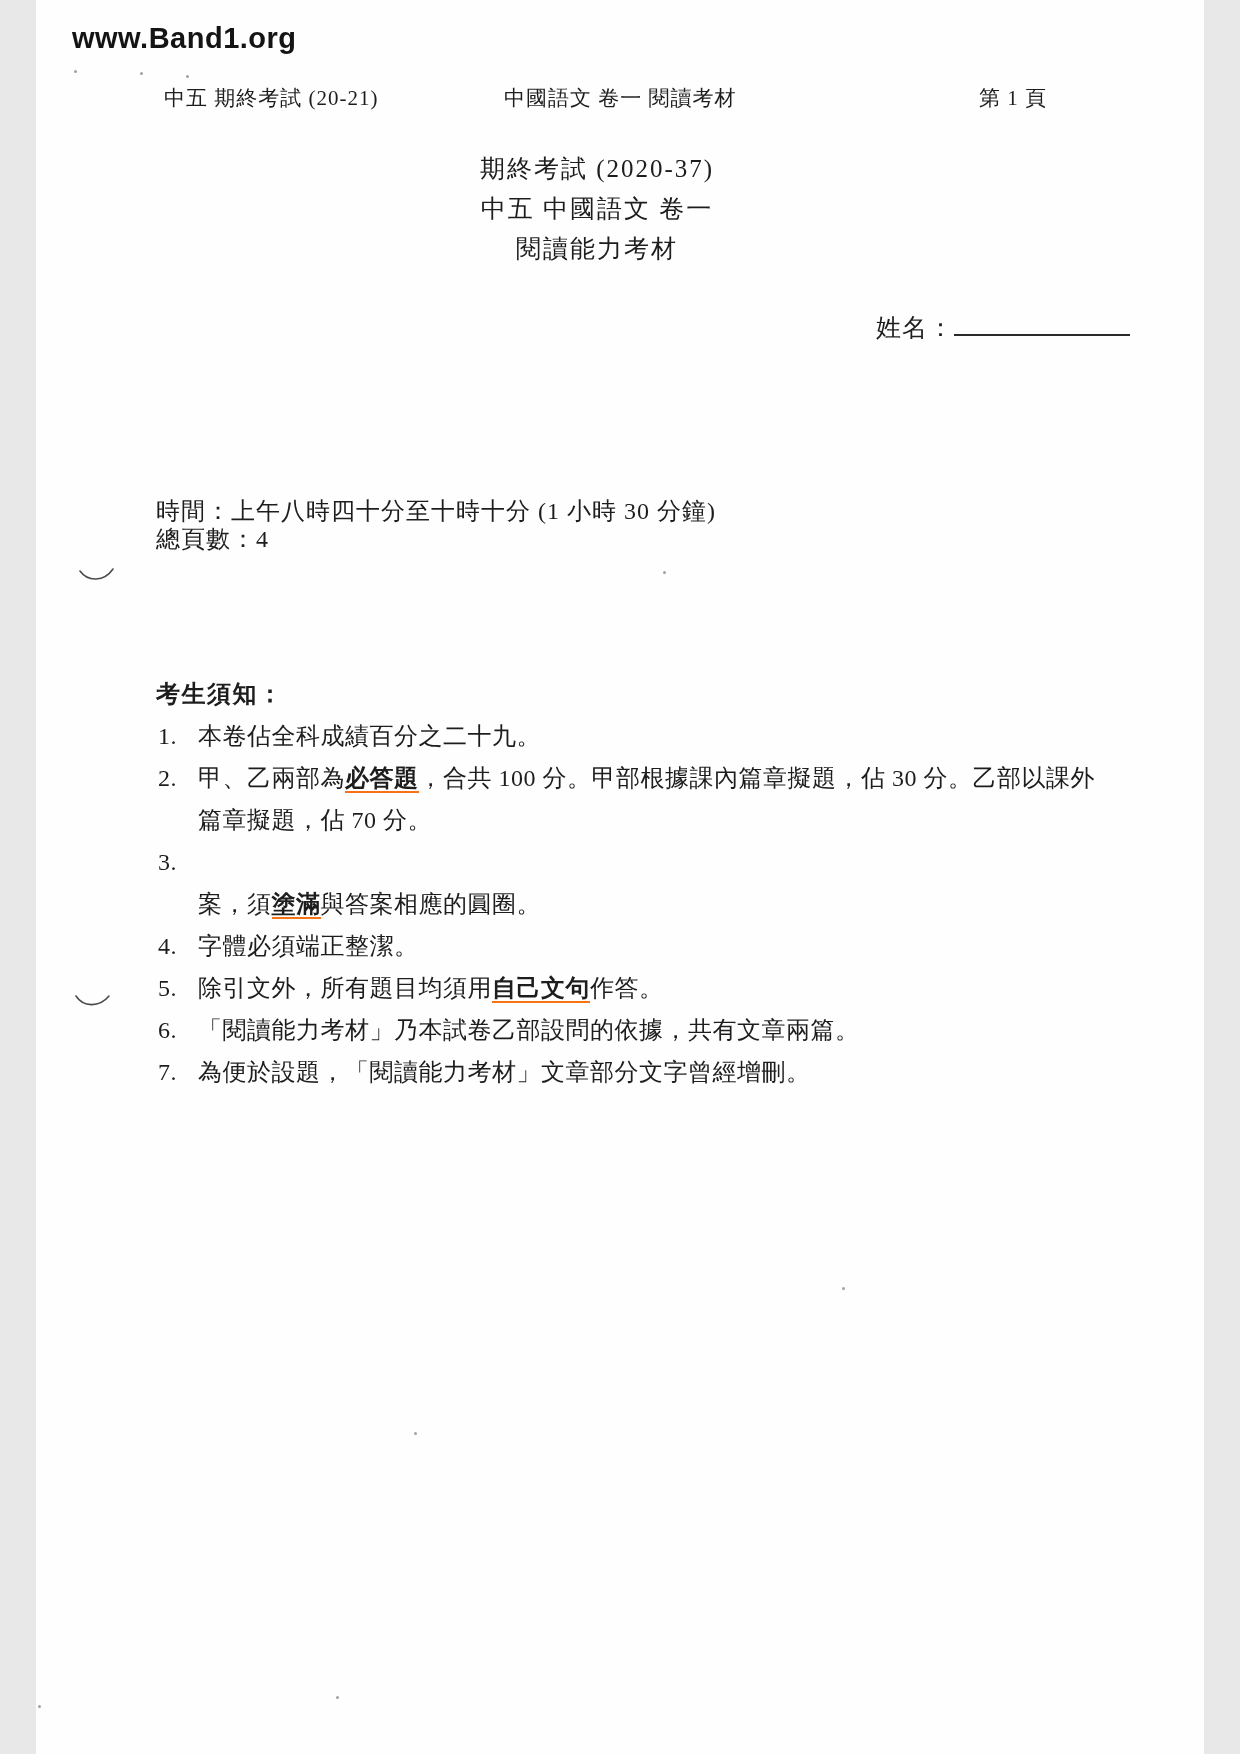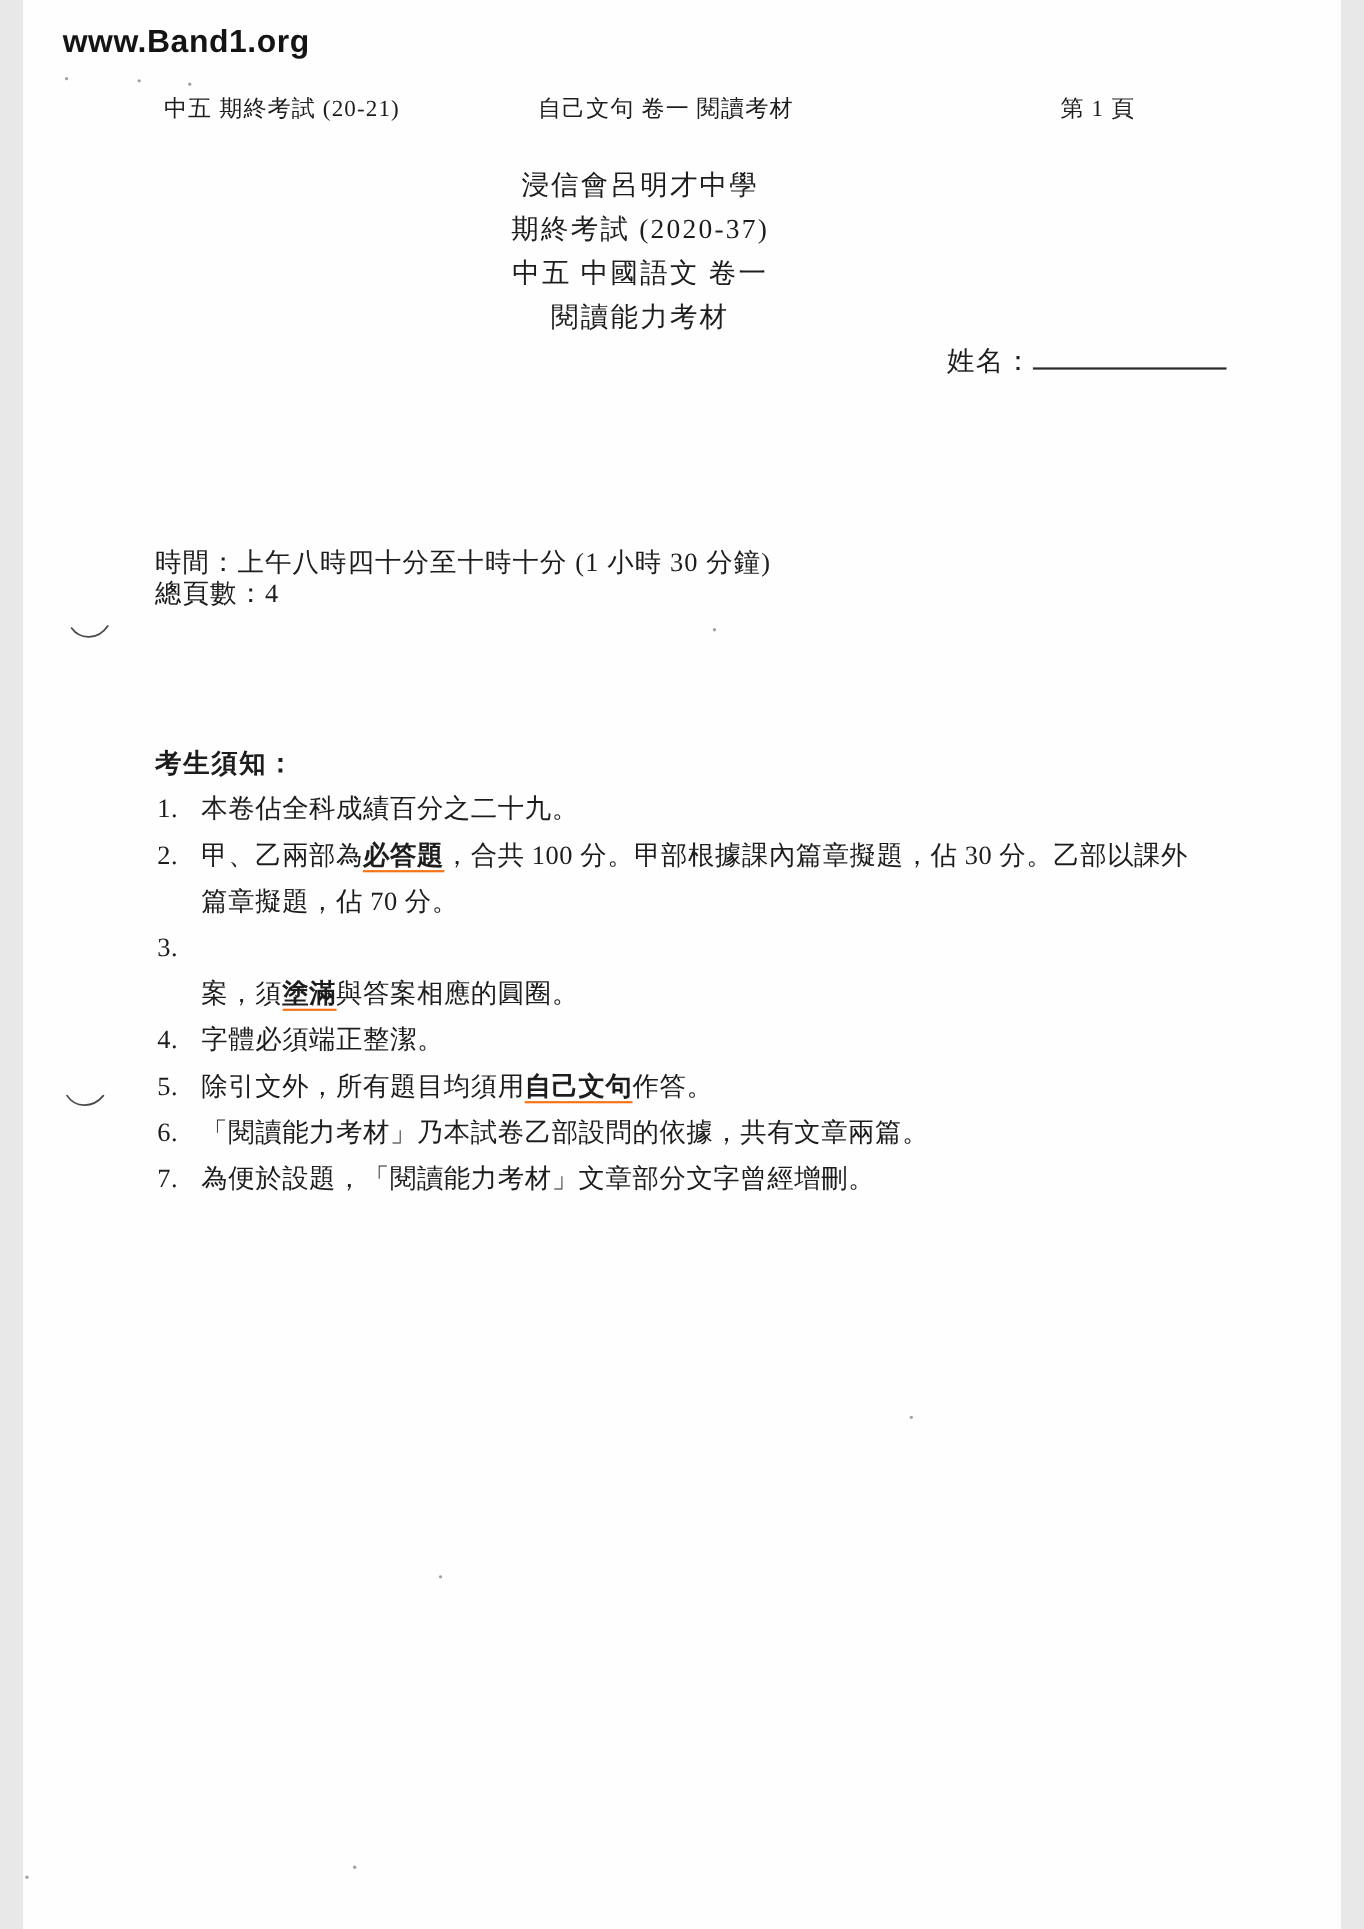--- a/index.html
+++ b/index.html
@@ -5,21 +5,20 @@
   html, body { margin: 0; padding: 0; background: #e8e8e8; }
   .page {
     position: relative;
     width: 1168px;
     height: 1754px;
     margin: 0 auto;
     background: #fefefe;
     overflow: hidden;
     font-family: "Liberation Serif", "DejaVu Serif", serif;
     color: #1d1d1d;
-    padding-left: 30px;
   }
 
   .watermark {
     position: absolute;
     left: 36px;
     top: 22px;
     font-family: "Liberation Sans", "DejaVu Sans", sans-serif;
     font-size: 29px;
     font-weight: bold;
     letter-spacing: 0.5px;
@@ -119,25 +118,24 @@
   }
 </style>
 </head>
 <body>
 
 <div class="page">
 
   <div class="watermark">www.Band1.org</div>
 
   <div class="hdr hdr-left">中五 期終考試 (20-21)</div>
-  <div class="hdr hdr-center">自己文句 卷一 閱讀考材</div>
+  <div class="hdr hdr-center">中國語文 卷一 閱讀考材</div>
   <div class="hdr hdr-right">第 1 頁</div>
 
   <div class="title-block">
-    <div class="title-line">浸信會呂明才中學</div>
     <div class="title-line">期終考試 (2020-37)</div>
     <div class="title-line">中五 中國語文 卷一</div>
     <div class="title-line">閱讀能力考材</div>
   </div>
 
   <div class="student-row student-name">
     <span>姓名：</span><span class="blank blank-name"></span>
   </div>
 
 

